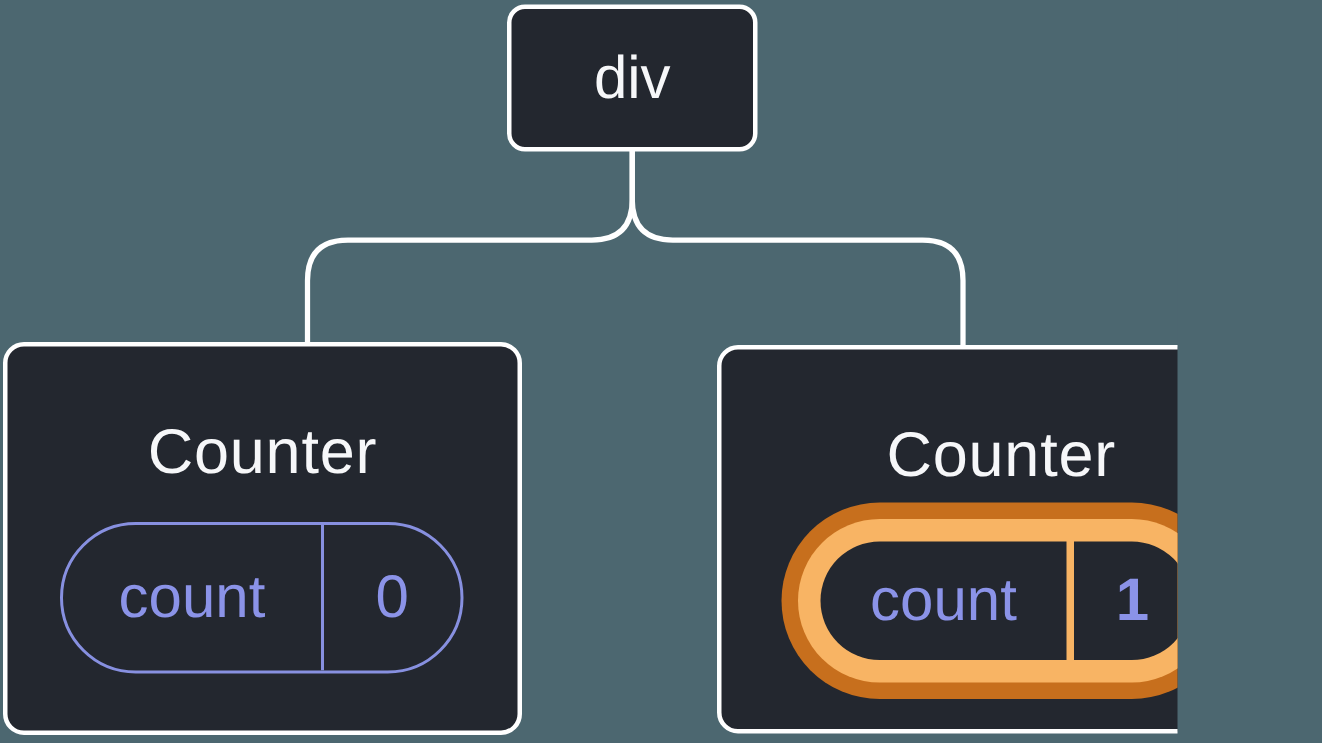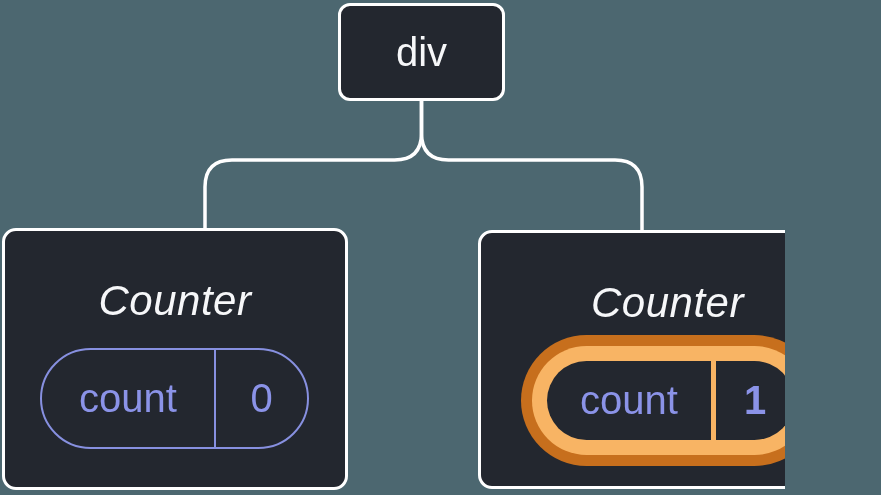--- a/index.html
+++ b/index.html
@@ -61,21 +61,20 @@
   .counter-right { left: 478px; top: 230px; width: 379px; height: 259px; }
 
   .counter-title {
     position: absolute;
     left: 0; top: 46px;
     width: 100%;
     text-align: center;
     color: var(--title-text);
     font-size: 42px;
     letter-spacing: 0.5px;
-    font-style: italic;
   }
 
   
   .pill {
     position: absolute;
     left: 35px; top: 117px;
     width: 269px; height: 101px;
     border: 2px solid var(--purple-border);
     border-radius: 999px;
     display: flex;

